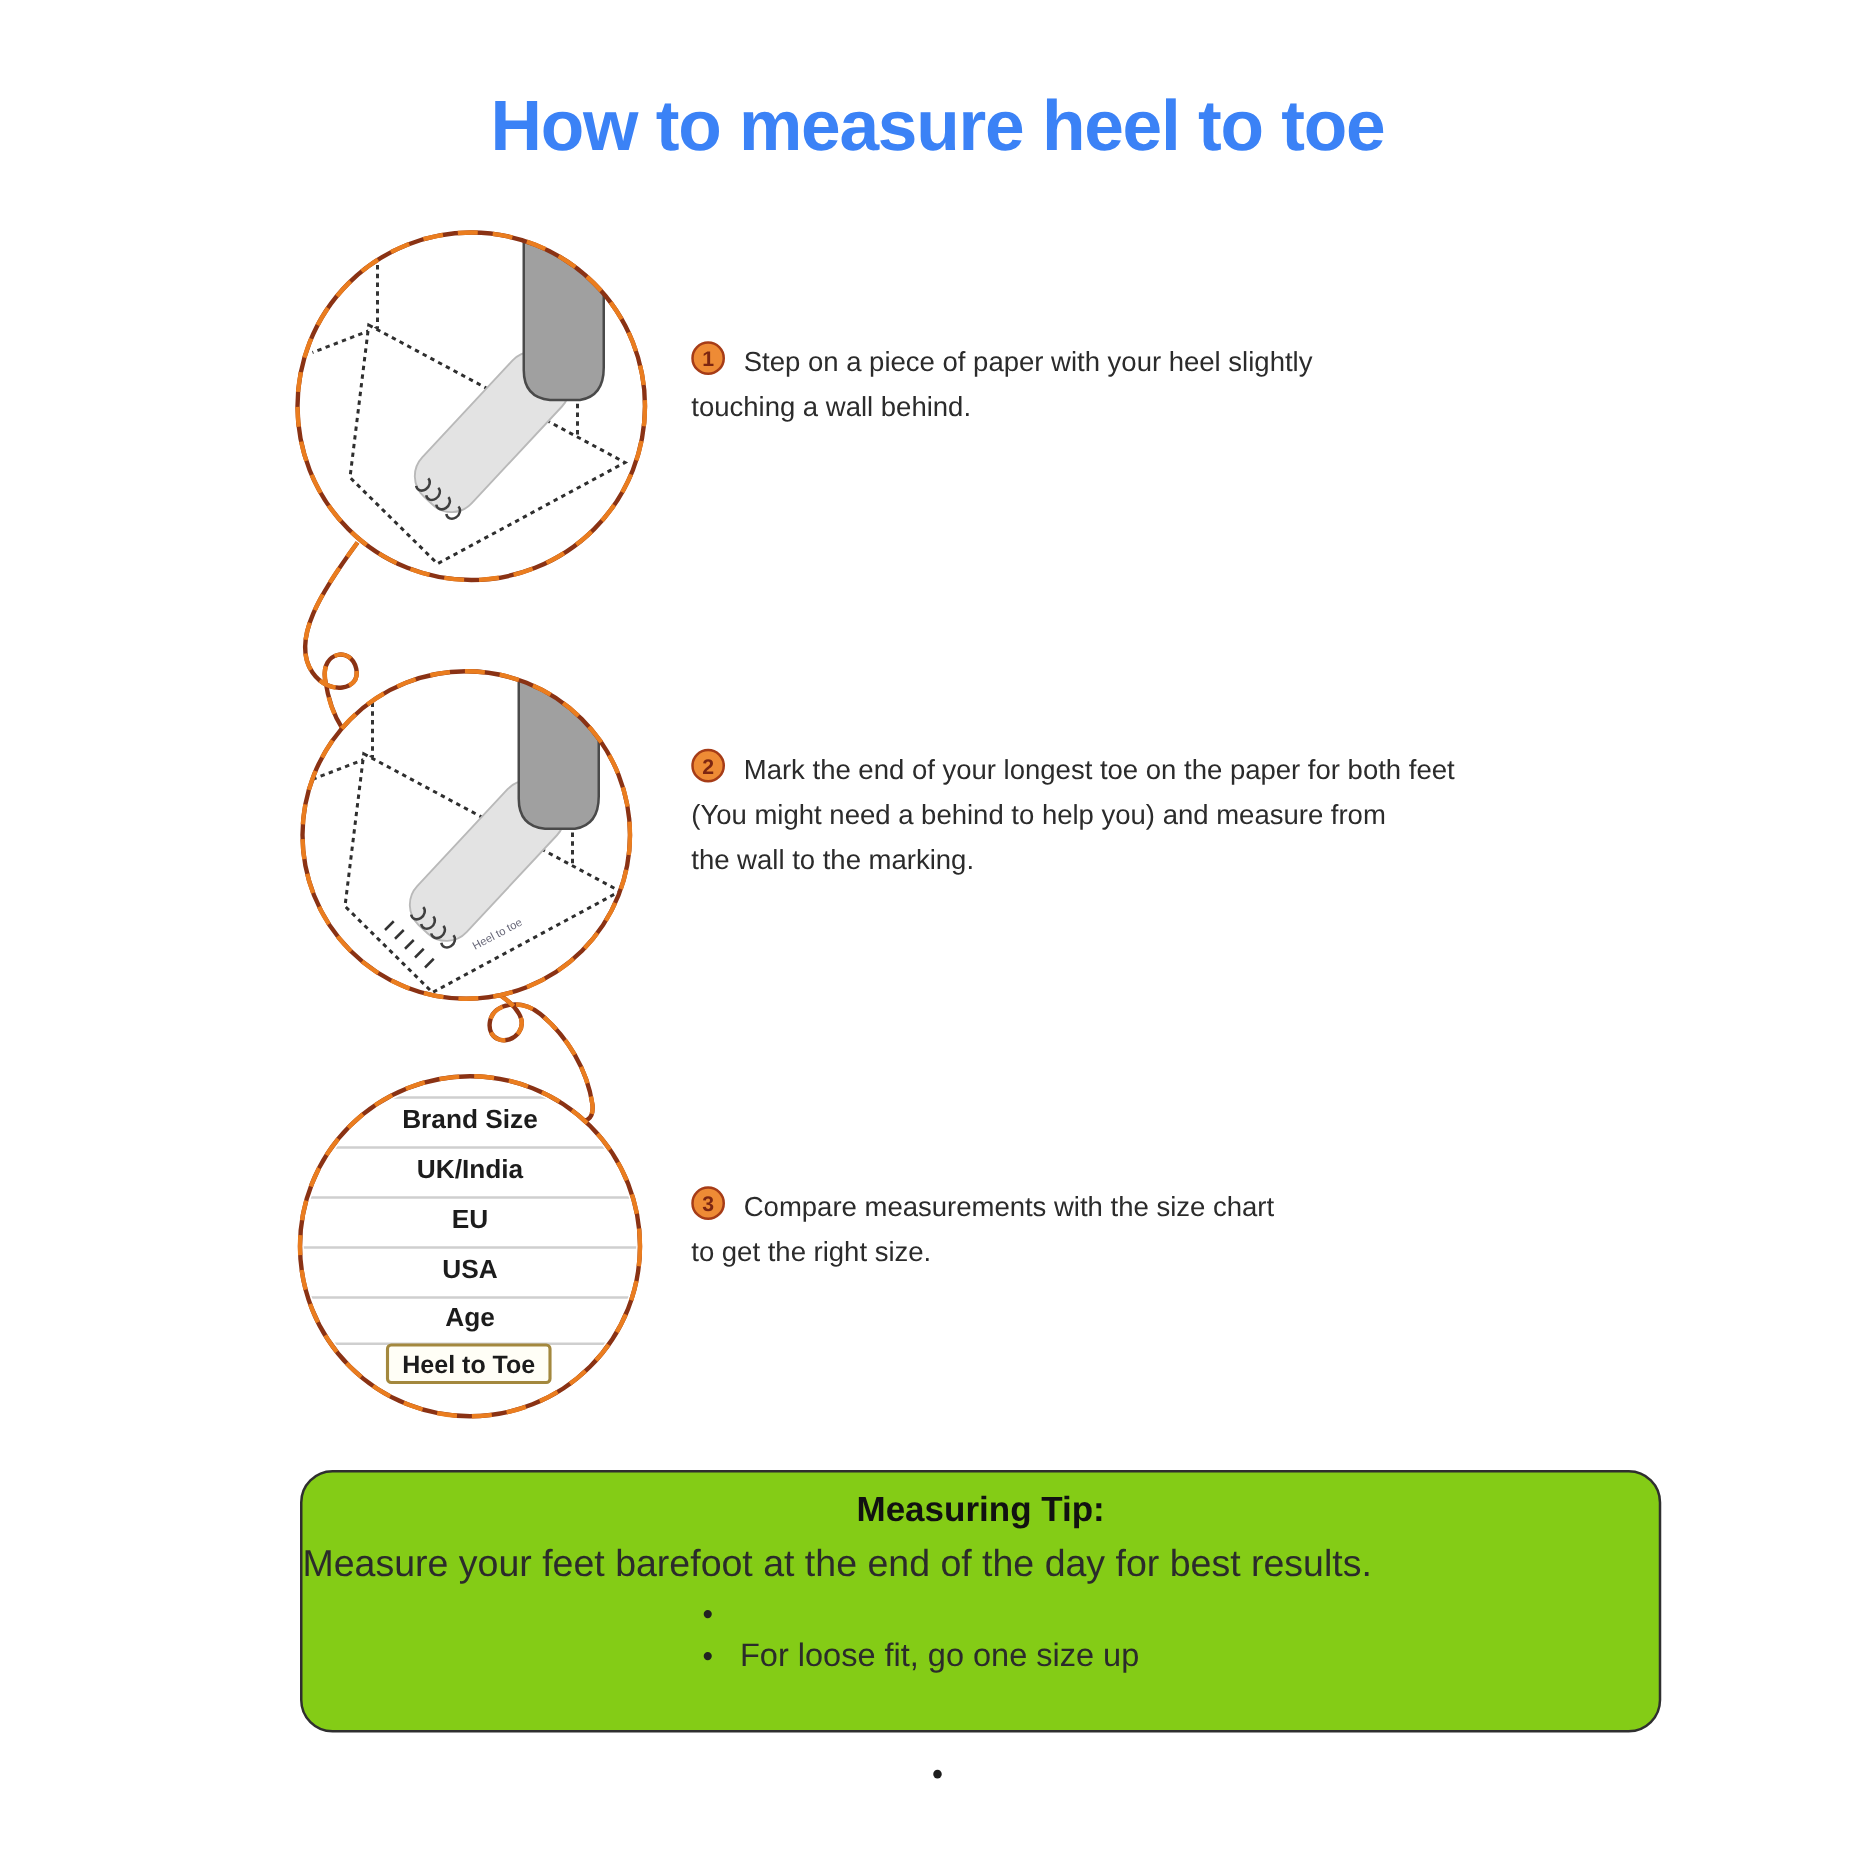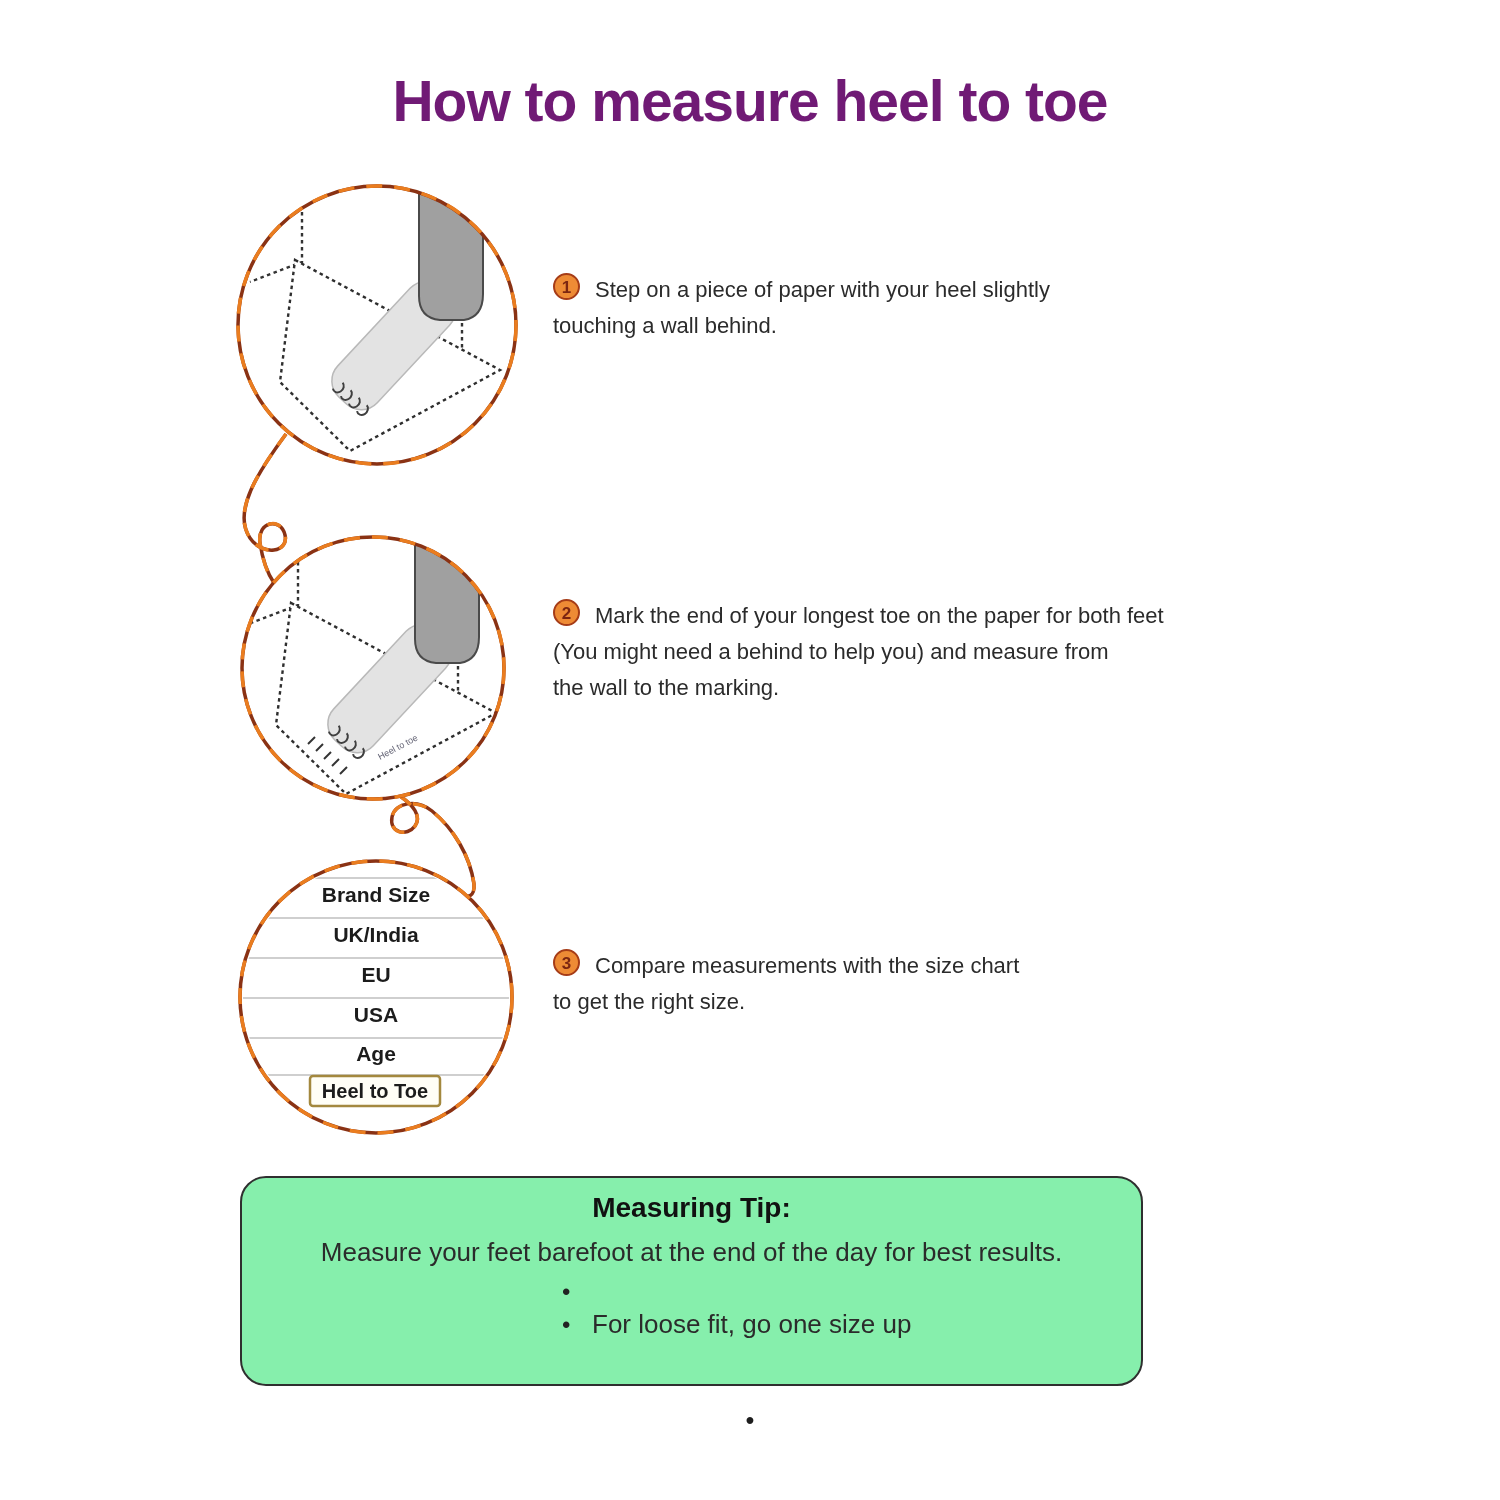--- a/index.html
+++ b/index.html
@@ -2,41 +2,41 @@
 <html><head>
 <meta charset="utf-8">
 <style>
   html,body{margin:0;padding:0;}
   body{
     width:1500px;height:1500px;position:relative;background:#ffffff;
     font-family:"Liberation Sans", sans-serif;color:#222;overflow:hidden;
   }
   .page-title{
     position:absolute;top:68px;left:0;width:1500px;text-align:center;
-    font-size:57px;font-weight:bold;color:#701a75;letter-spacing:-1px;margin:0;
+    font-size:57px;font-weight:bold;color:#3b82f6;letter-spacing:-1px;margin:0;
   }
   .illustration{position:absolute;left:170px;top:150px;}
   .step{position:absolute;}
   .step-badge{
     position:absolute;left:0;top:1px;width:27px;height:27px;border-radius:50%;
     background:#ee8b35;border:2px solid #a63c17;color:#7c2611;
     font-size:17px;font-weight:bold;text-align:center;line-height:26px;box-sizing:border-box;
   }
   .step-text{
     white-space:pre-line;text-indent:42px;font-size:22px;line-height:36px;color:#2b2b2b;
   }
   .step1{left:553px;top:272px;width:660px;}
   .step2{left:553px;top:598px;width:790px;}
   .step3{left:553px;top:948px;width:700px;}
   .tip-box{
-    position:absolute;left:240px;top:1176px;width:903px;height:210px;
-    border:2.5px solid #2f2f2f;border-radius:26px;box-sizing:border-box;background:#86efac;
+    position:absolute;left:240px;top:1176px;width:1089px;height:210px;
+    border:2.5px solid #2f2f2f;border-radius:26px;box-sizing:border-box;background:#84cc16;
   }
   .tip-title{text-align:center;font-size:28px;font-weight:bold;color:#111;margin-top:13px;line-height:34px;}
-  .tip-line1{text-align:center;font-size:26px;color:#2b2b2b;margin-top:9px;line-height:36px;}
+  .tip-line1{font-size:30px;color:#2b2b2b;margin-top:9px;line-height:36px;}
   .tip-sub{margin-left:312px;margin-top:5px;font-size:26px;color:#2b2b2b;}
   .tip-line2{line-height:33px;}
   .tip-bullet-row{display:flex;align-items:baseline;line-height:33px;padding-left:8px;}
   .tip-bullet-dot{width:30px;font-size:24px;color:#222;}
   .footer-note{
     position:absolute;left:0;top:1406px;width:1500px;display:flex;justify-content:center;
     align-items:baseline;gap:30px;font-size:28px;font-weight:bold;color:#1d1d1d;
   }
   .footer-dot{font-size:24px;}
 </style>

